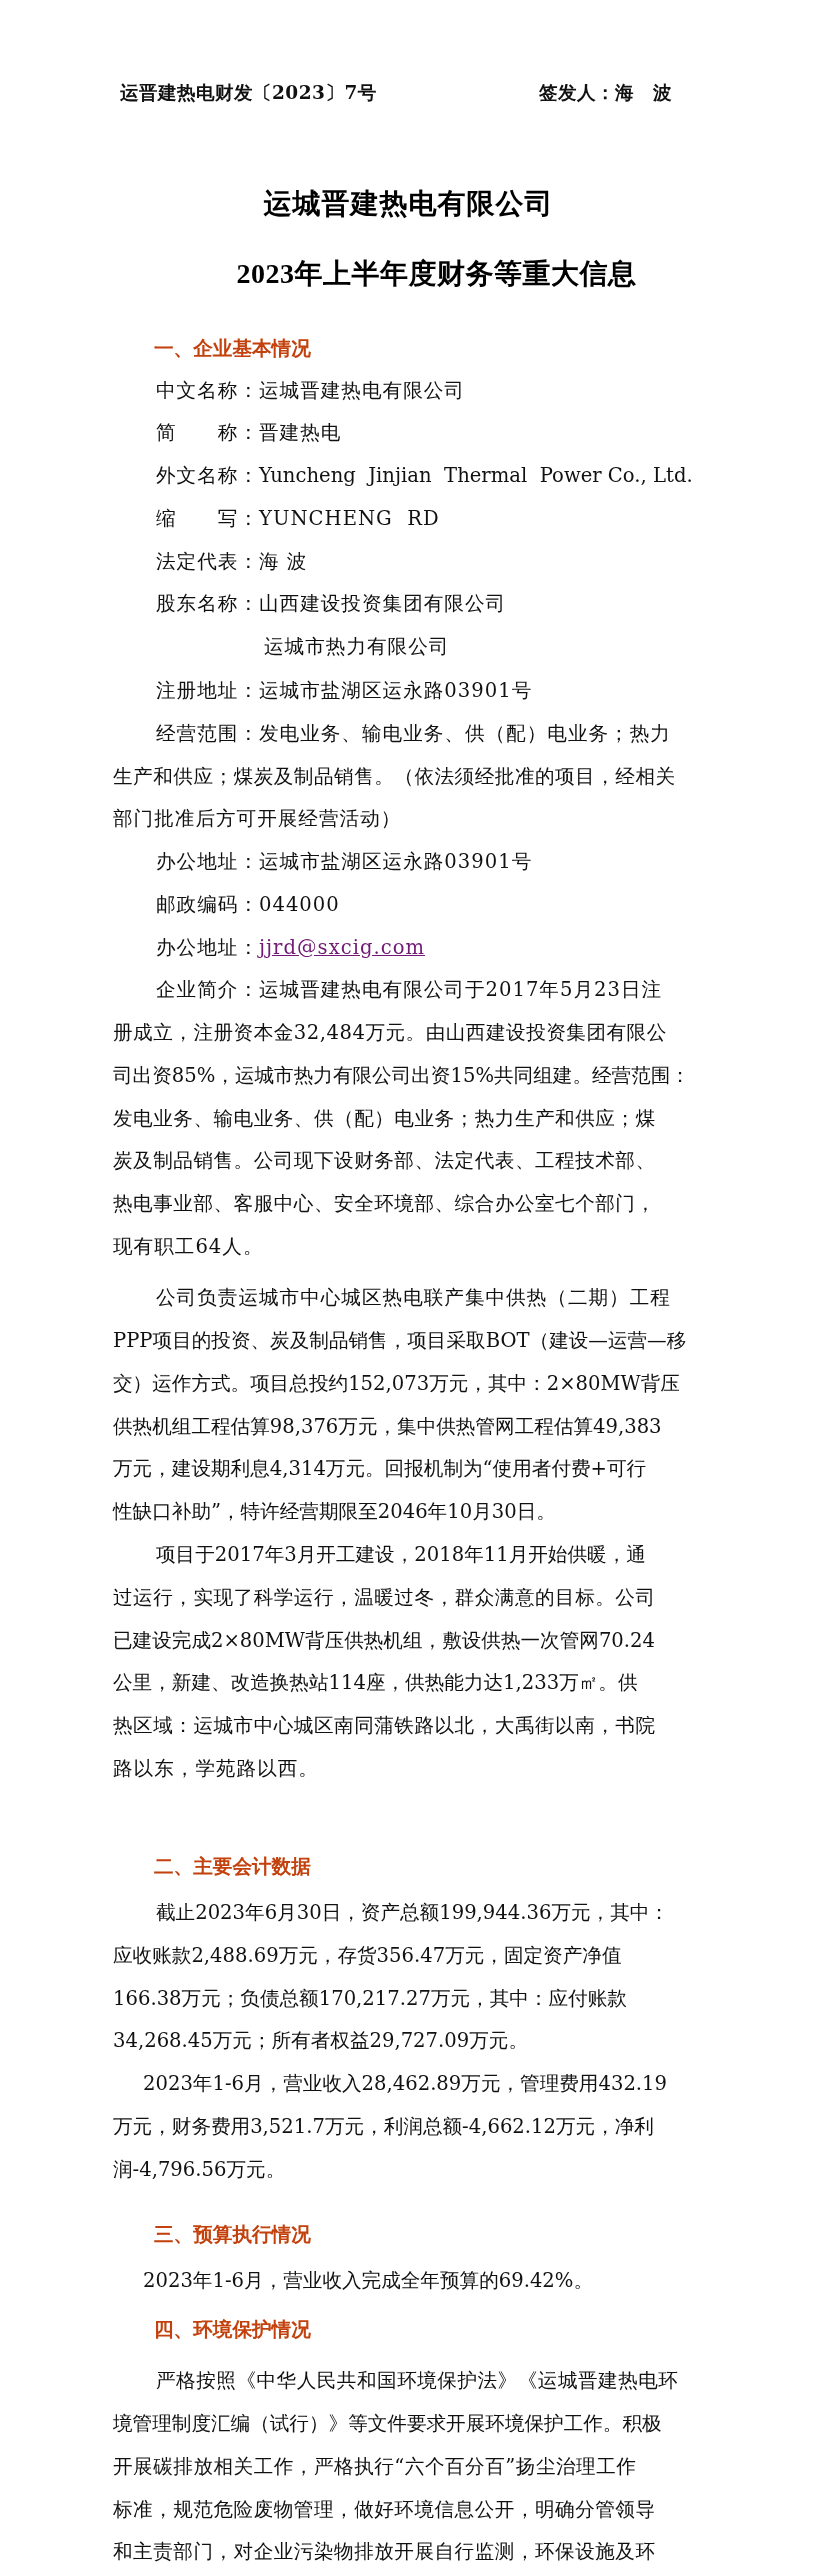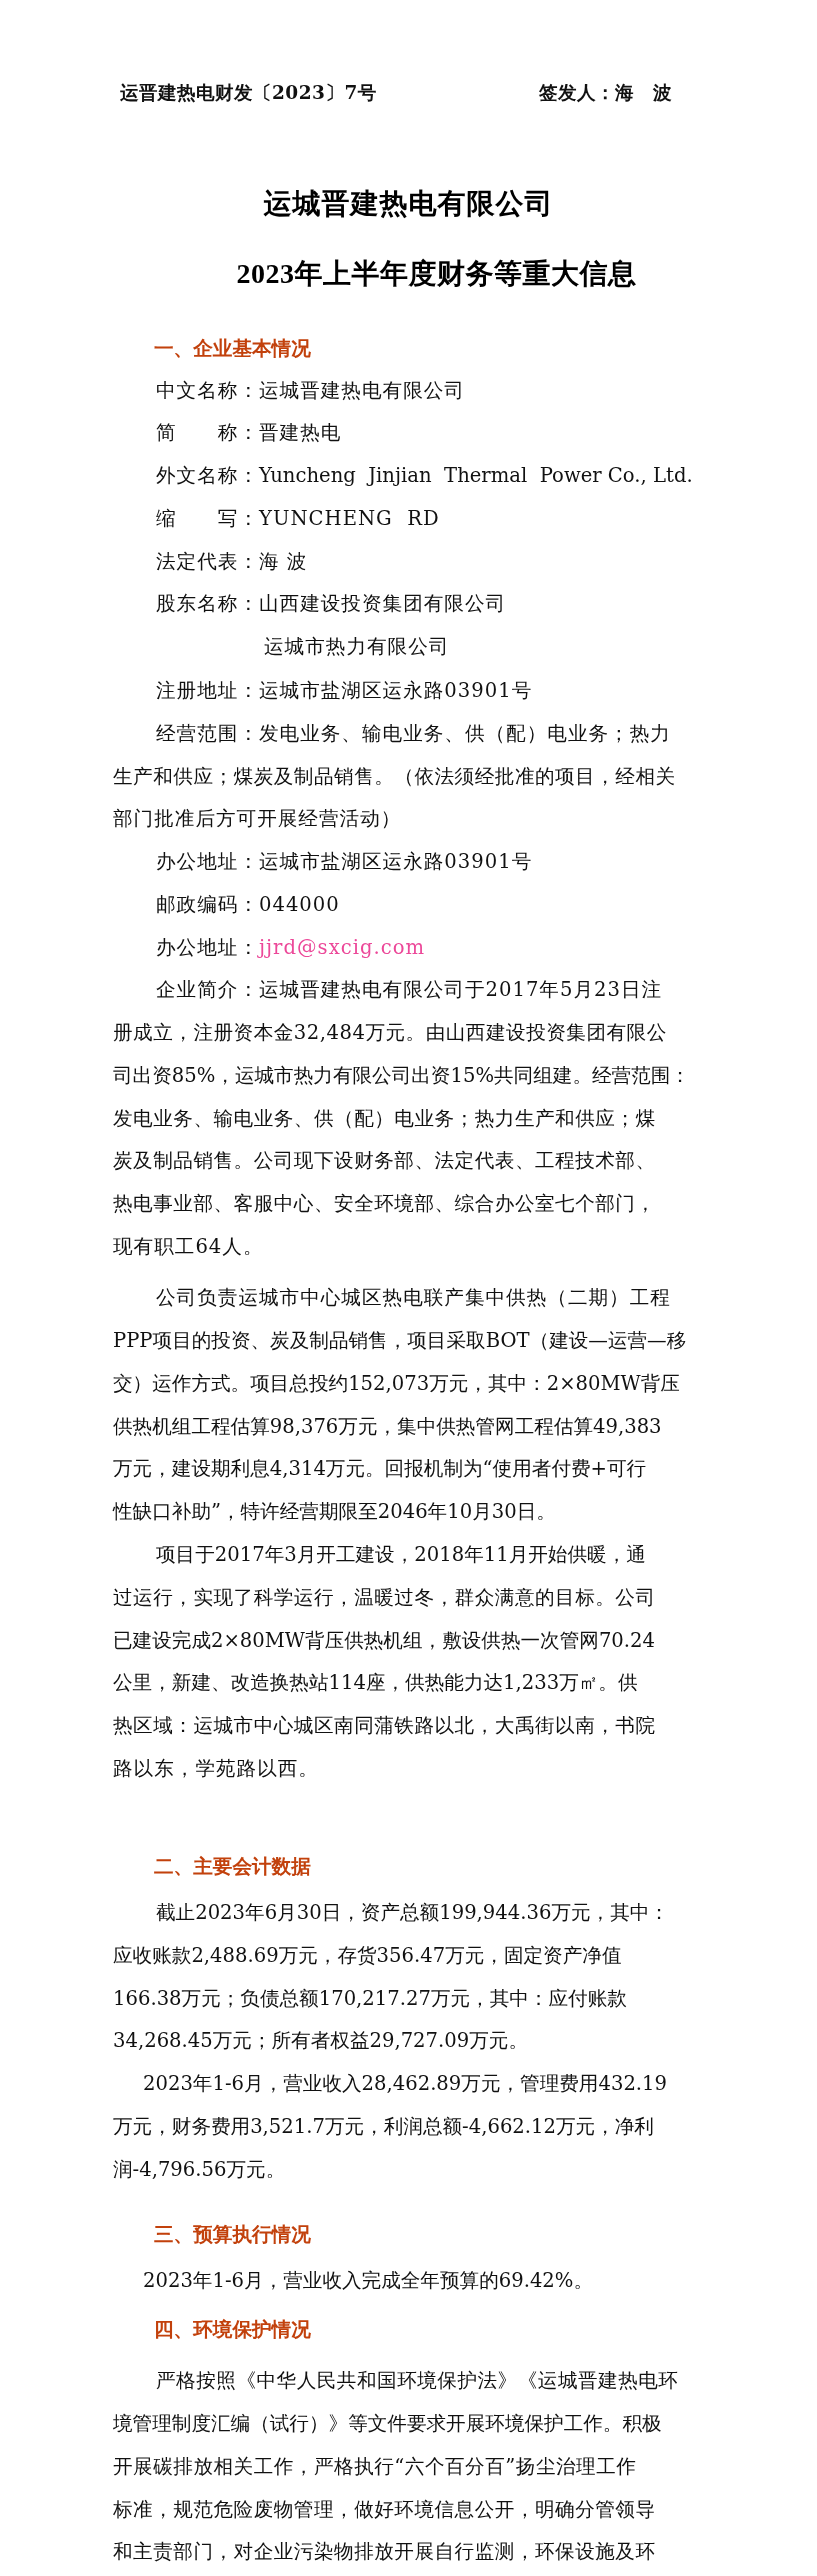--- a/index.html
+++ b/index.html
@@ -9,21 +9,21 @@
   .hdr { font-size: 18.5px; top: 81px; line-height: 23px; letter-spacing: 0.5px; font-weight: bold; }
   .hdr-left { left: 120px; }
   .hdr-right { left: 539px; }
   .title { left: 0; width: 817px; text-align: center; font-weight: bold;
            font-family: "Liberation Serif", "DejaVu Serif", serif; color: #000000; }
   .title1 { top: 181px; font-size: 28px; line-height: 46px; letter-spacing: 1px; }
   .title2 { top: 251px; font-size: 28px; line-height: 46px; letter-spacing: 0.5px; padding-left: 28px; }
   .h2 { font-size: 19.6px; font-weight: bold; font-family: "DejaVu Sans", "Liberation Sans", sans-serif;
         left: 154px; line-height: 25px; color: #c2410c; }
   .line { font-size: 19.6px; line-height: 26px; letter-spacing: 1px; }
-  .email { color: #ec4899; }
+  .email { color: #701a75; text-decoration: underline; }
 </style>
 </head>
 <body>
 
 <div class="abs hdr hdr-left">运晋建热电财发〔2023〕7号</div>
 <div class="abs hdr hdr-right">
   <span>签发人：</span><span>海　波</span>
 </div>
 
 <div class="abs title title1">运城晋建热电有限公司</div>

